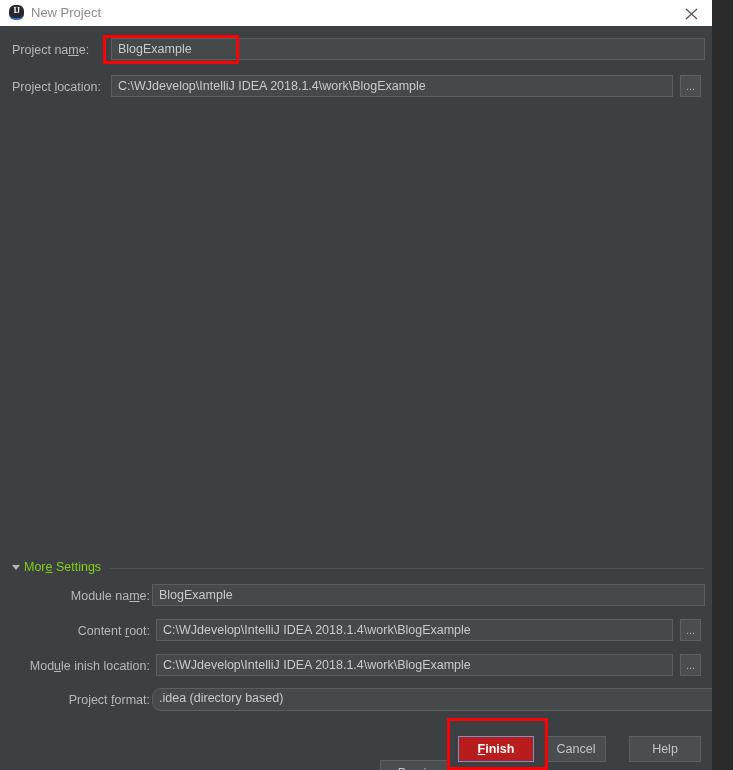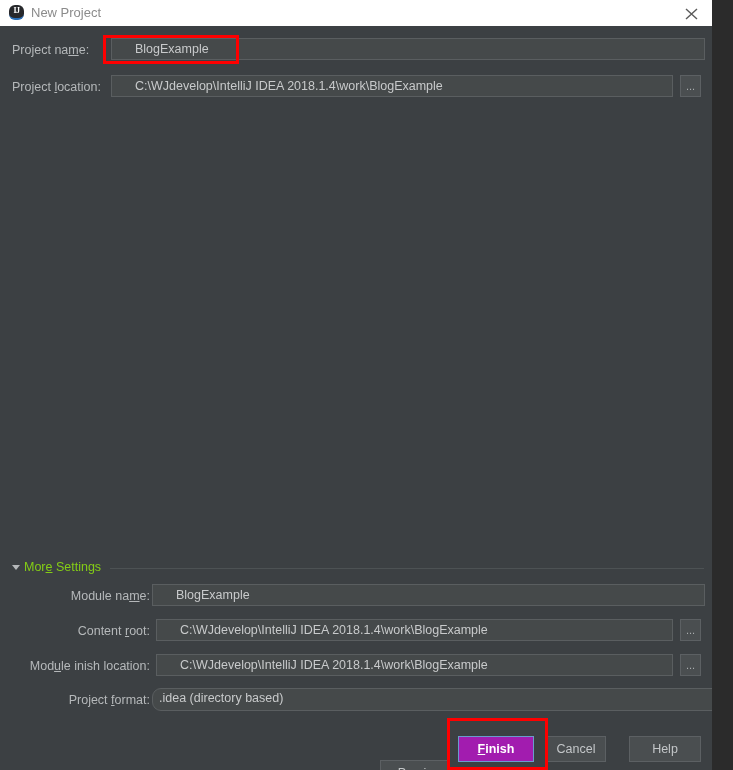--- a/index.html
+++ b/index.html
@@ -88,21 +88,21 @@
   .tfield {
     position: absolute;
     background: #45494a;
     border: 1px solid #5a5e60;
     box-sizing: border-box;
     height: 22px;
     color: #c8cacb;
     font-size: 12.5px;
     font-family: "Liberation Sans", sans-serif;
     line-height: 20px;
-    padding: 0 23px;
+    padding: 0 6px;
     white-space: nowrap;
     overflow: hidden;
     cursor: text;
   }
 
   
   .browse {
     position: absolute;
     width: 21px; height: 22px;
     background: #4a4e50;
@@ -189,21 +189,21 @@
     background: #4a4e50;
     border: 1px solid #5c6063;
     box-sizing: border-box;
     color: #c3c6c8;
     font-size: 12.5px;
     text-align: center;
     line-height: 24px;
     cursor: pointer;
   }
   .btn.primary {
-    background: #a21caf;
+    background: #b91c1c;
     border: 1px solid #6a9bcd;
     color: #ffffff;
     font-weight: bold;
   }
 
   
   .annot {
     position: absolute;
     border: 3px solid #fe0000;
     box-sizing: border-box;

